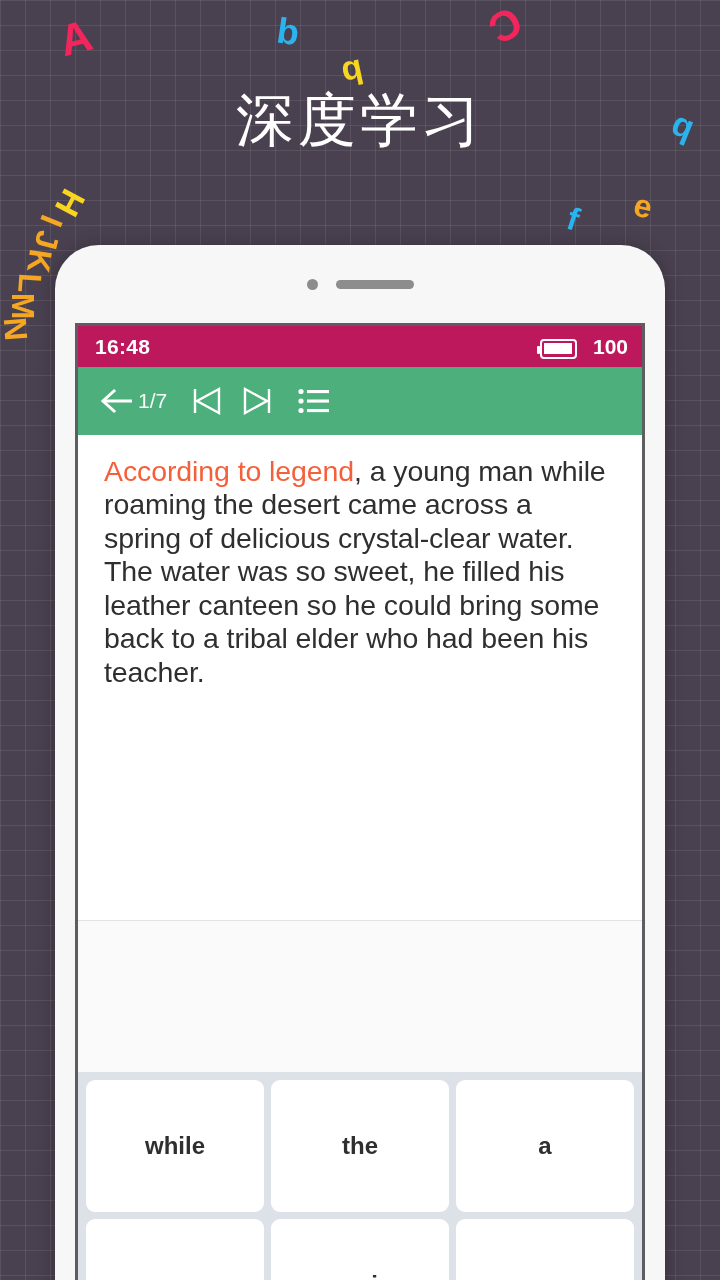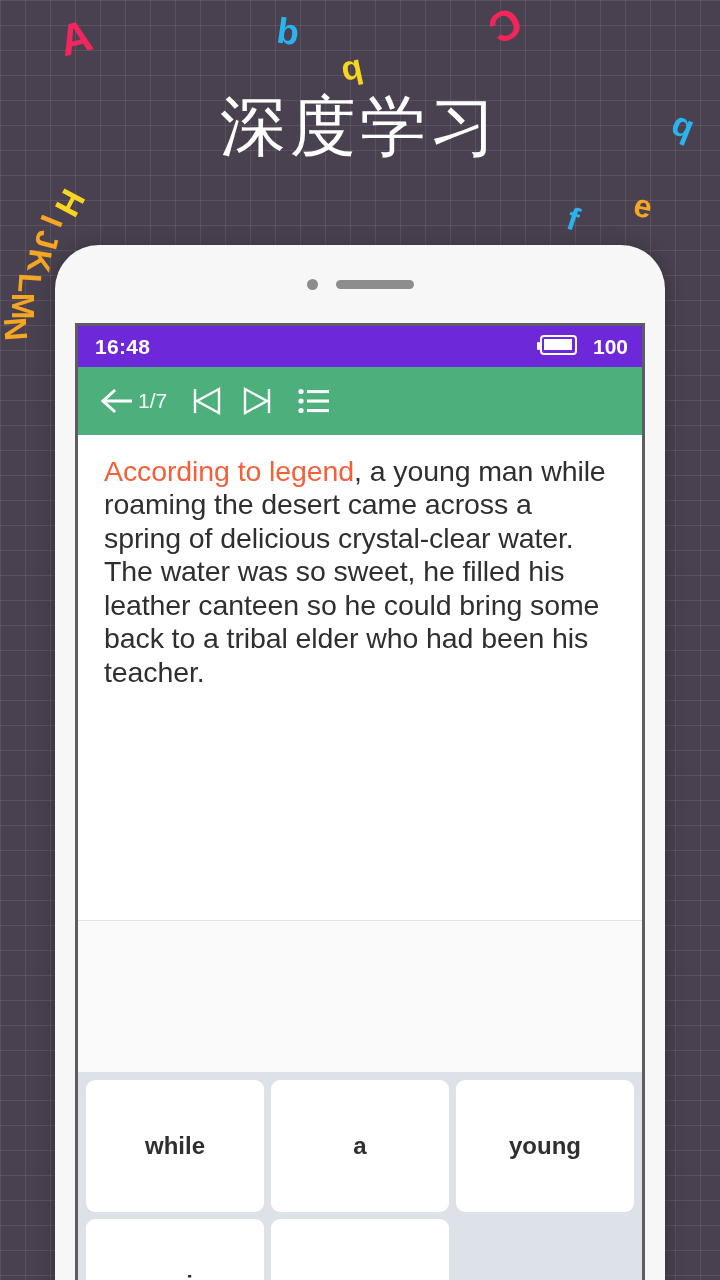--- a/index.html
+++ b/index.html
@@ -32,21 +32,21 @@
   }
 
   
   .hero-title {
     position: absolute;
     left: 0;
     top: 82px;
     width: 720px;
     text-align: center;
     font-family: "Liberation Serif", "DejaVu Serif", serif;
-    font-size: 66px;
+    font-size: 58px;
     letter-spacing: 4px;
     color: #ffffff;
     white-space: nowrap;
   }
 
   
   .phone {
     position: absolute;
     left: 55px;
     top: 245px;
@@ -87,35 +87,35 @@
     background: #ffffff;
     border-left: 3px solid #5d5d62;
     border-right: 3px solid #5d5d62;
     border-top: 3px solid #5d5d62;
     overflow: hidden;
   }
 
   
   .statusbar {
     height: 41px;
-    background: #6d28d9;
+    background: #be185d;
     display: flex;
     align-items: center;
     justify-content: space-between;
     padding: 0 14px 0 17px;
     color: #ffffff;
   }
   .status-time {
     font-size: 21px;
     font-weight: bold;
     letter-spacing: 0.3px;
   }
   .status-right {
     display: flex;
-    align-items: flex-start;
+    align-items: flex-end;
     gap: 16px;
   }
   .batt {
     position: relative;
     width: 37px; height: 20px;
     border: 2.5px solid #ffffff;
     border-radius: 4px;
   }
   .batt::after {
     content: "";
@@ -343,20 +343,21 @@
 
       <div class="reading">
         <p class="para-en"><span class="hl">According to legend</span><span>, a young man while roaming the desert came across a spring of delicious crystal-clear water. The water was so sweet, he filled his leather canteen so he could bring some back to a tribal elder who had been his teacher.</span></p>
       </div>
 
       <div class="wordcard">
       </div>
 
       <div class="tray" id="tile-tray">
           <div class="tile">while</div>
+          <div class="tile">the</div>
           <div class="tile">a</div>
           <div class="tile">young</div>
           <div class="tile">roaming</div>
           <div class="tile">man</div>
         </div>
 
     </div>
   </div>
 </div>
 

